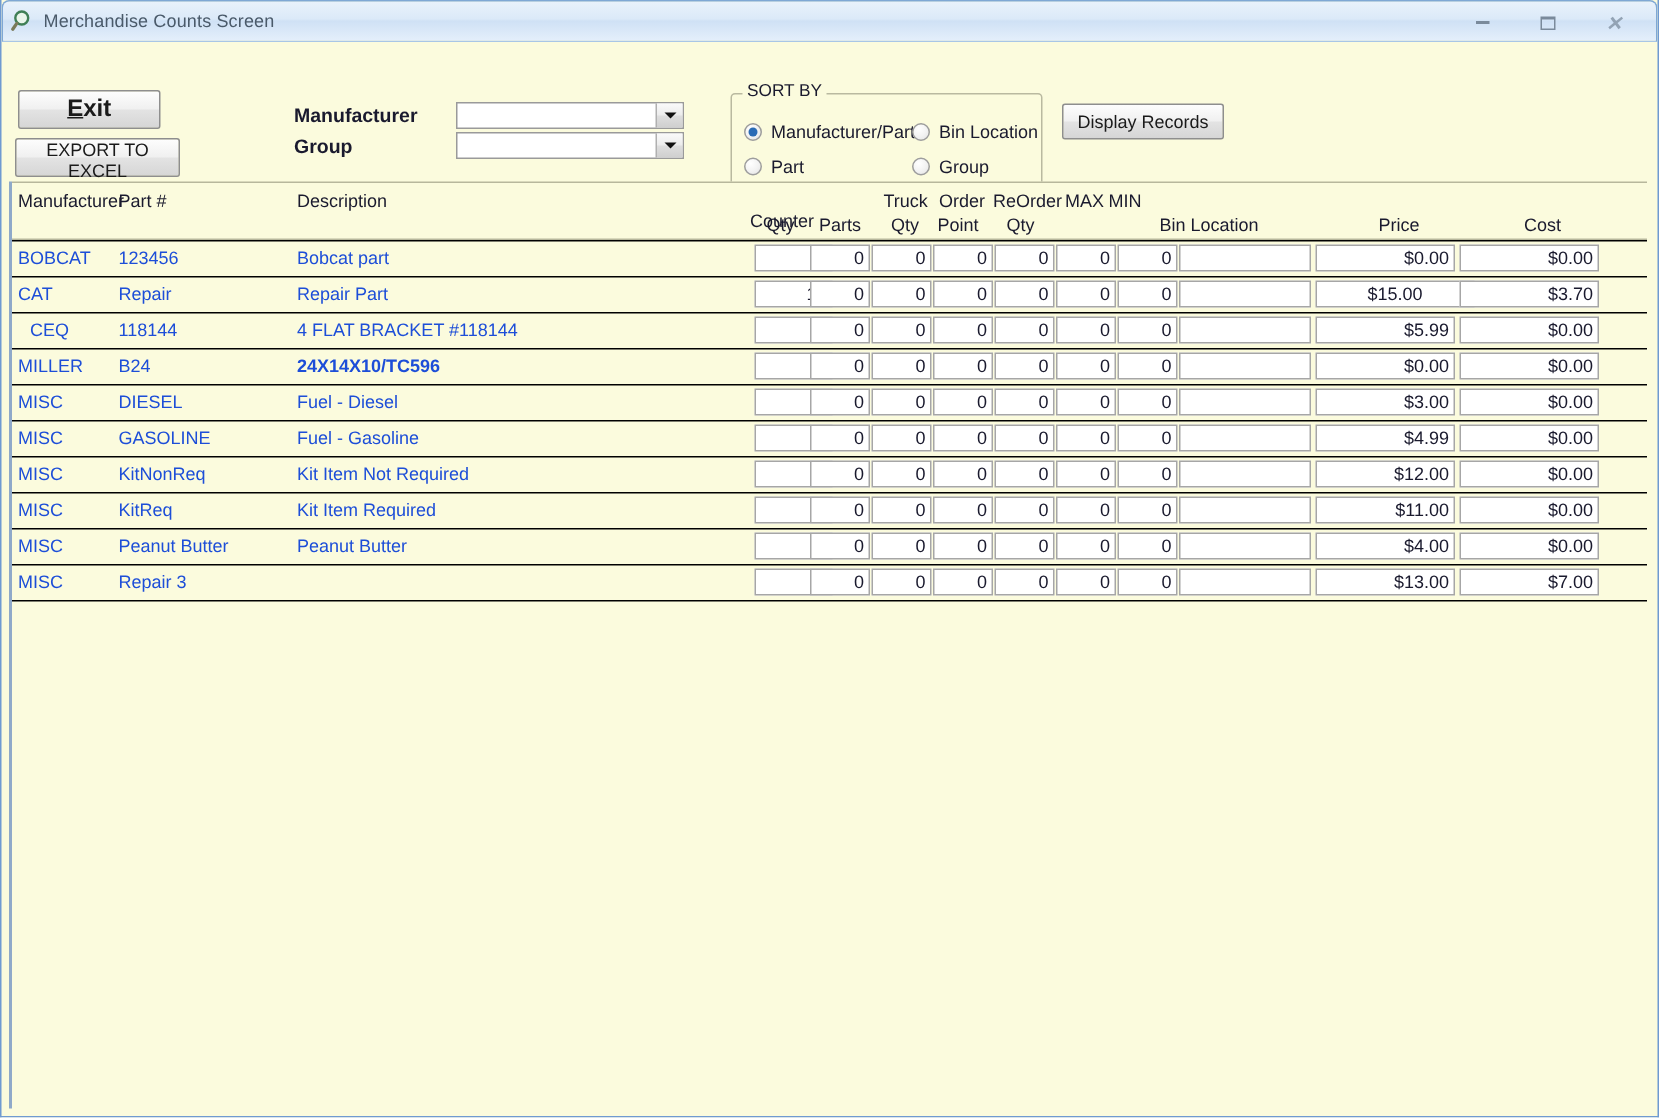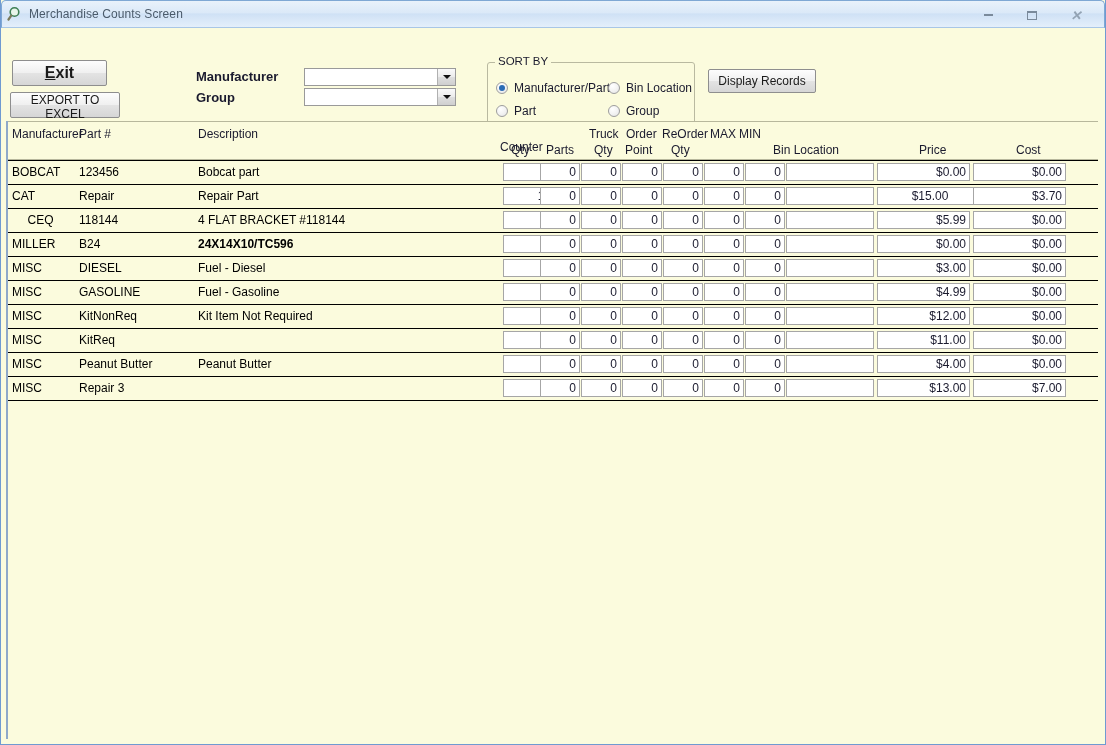--- a/index.html
+++ b/index.html
@@ -278,21 +278,21 @@
   .row {
     position: relative;
     height: 24px;
     border-bottom: 1px solid #000000;
     box-sizing: border-box;
   }
   .cell-text {
     position: absolute;
     top: 4px;
     font-size: 12px;
-    color: #000000;
+    color: #1d4ed8;
     white-space: nowrap;
     overflow: hidden;
   }
   .cell-input {
     position: absolute;
     top: 2px;
     height: 18px;
     background: #ffffff;
     border: 1px solid #a6a6a6;
     box-sizing: border-box;
@@ -433,21 +433,21 @@
           <div class="cell-input" style="left: 573px; width: 40px; text-align: right;">0</div>
           <div class="cell-input" style="left: 614px; width: 40px; text-align: right;">0</div>
           <div class="cell-input" style="left: 655px; width: 40px; text-align: right;">0</div>
           <div class="cell-input" style="left: 696px; width: 40px; text-align: right;">0</div>
           <div class="cell-input" style="left: 737px; width: 40px; text-align: right;">0</div>
           <div class="cell-input" style="left: 778px; width: 88px; text-align: left;"></div>
           <div class="cell-input" style="left: 869px; width: 106px; text-align: center;">$15.00</div>
           <div class="cell-input" style="left: 965px; width: 93px; text-align: right;">$3.70</div>
         </div>
         <div class="row">
-          <span class="cell-text" style="left: 0; width: 65px; text-align: center;">CEQ</span>
+          <span class="cell-text" style="left: 12px; width: 65px;">CEQ</span>
           <span class="cell-text" style="left: 71px; width: 115px;">118144</span>
           <span class="cell-text" style="left: 190px; width: 295px;">4 FLAT BRACKET #118144</span>
           <div class="cell-input" style="left: 495px; width: 52px; text-align: right;">0</div>
           <div class="cell-input" style="left: 532px; width: 40px; text-align: right;">0</div>
           <div class="cell-input" style="left: 573px; width: 40px; text-align: right;">0</div>
           <div class="cell-input" style="left: 614px; width: 40px; text-align: right;">0</div>
           <div class="cell-input" style="left: 655px; width: 40px; text-align: right;">0</div>
           <div class="cell-input" style="left: 696px; width: 40px; text-align: right;">0</div>
           <div class="cell-input" style="left: 737px; width: 40px; text-align: right;">0</div>
           <div class="cell-input" style="left: 778px; width: 88px; text-align: left;"></div>
@@ -510,20 +510,21 @@
           <div class="cell-input" style="left: 655px; width: 40px; text-align: right;">0</div>
           <div class="cell-input" style="left: 696px; width: 40px; text-align: right;">0</div>
           <div class="cell-input" style="left: 737px; width: 40px; text-align: right;">0</div>
           <div class="cell-input" style="left: 778px; width: 88px; text-align: left;"></div>
           <div class="cell-input" style="left: 869px; width: 93px; text-align: right;">$12.00</div>
           <div class="cell-input" style="left: 965px; width: 93px; text-align: right;">$0.00</div>
         </div>
         <div class="row">
           <span class="cell-text" style="left: 4px; width: 65px;">MISC</span>
           <span class="cell-text" style="left: 71px; width: 115px;">KitReq</span>
+          <span class="cell-text" style="left: 190px; width: 295px;">Kit Item Required</span>
           <div class="cell-input" style="left: 495px; width: 52px; text-align: right;">1</div>
           <div class="cell-input" style="left: 532px; width: 40px; text-align: right;">0</div>
           <div class="cell-input" style="left: 573px; width: 40px; text-align: right;">0</div>
           <div class="cell-input" style="left: 614px; width: 40px; text-align: right;">0</div>
           <div class="cell-input" style="left: 655px; width: 40px; text-align: right;">0</div>
           <div class="cell-input" style="left: 696px; width: 40px; text-align: right;">0</div>
           <div class="cell-input" style="left: 737px; width: 40px; text-align: right;">0</div>
           <div class="cell-input" style="left: 778px; width: 88px; text-align: left;"></div>
           <div class="cell-input" style="left: 869px; width: 93px; text-align: right;">$11.00</div>
           <div class="cell-input" style="left: 965px; width: 93px; text-align: right;">$0.00</div>

